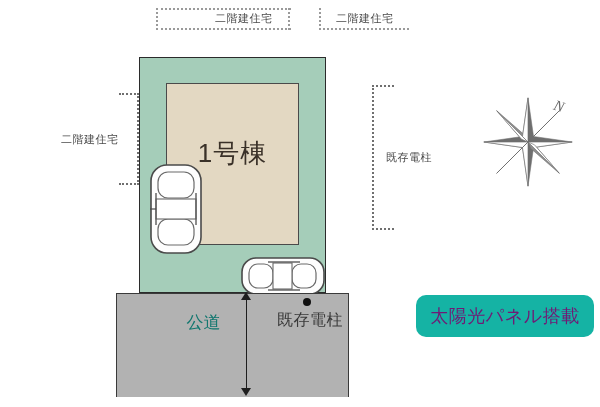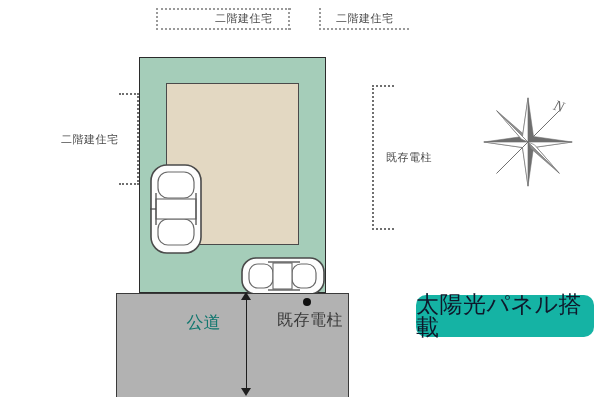--- a/index.html
+++ b/index.html
@@ -96,21 +96,21 @@
   }
   .br-right-label{left:370px;top:152px;}
 
   
   .badge{
     position:absolute;left:400px;top:295px;width:178px;height:42px;
     background:#15b3a4;border-radius:10px;
     display:flex;align-items:center;justify-content:center;
   }
   .badge-text{
-    font-size:23px;color:#0f172a;letter-spacing:.5px;line-height:1;
+    font-size:18px;color:#701a75;letter-spacing:.5px;line-height:1;
   }
 
   
   .compass{position:absolute;left:466px;top:96px;width:92px;height:92px;}
   .compass-n{
     position:absolute;left:538px;top:98px;font-size:15px;color:#6b6b6b;
     font-style:italic;font-family:"Liberation Serif",serif;
     transform:rotate(18deg);
   }
 
@@ -131,20 +131,21 @@
 
   <div class="br br-left"></div>
   <div class="lbl br-left-label">二階建住宅</div>
 
   <div class="br br-right"></div>
   <div class="lbl br-right-label">既存電柱</div>
 
   <div class="lot"></div>
 
   <div class="building"></div>
+  <div class="building-label">1号棟</div>
 
   <svg class="car" style="left:132px;top:163px;" width="56" height="92" viewBox="0 0 56 92">
     <rect x="3" y="2" width="50" height="88" rx="16" ry="16" fill="#fdfdfd" stroke="#4a4a4a" stroke-width="1.6"></rect>
     <rect x="10" y="9" width="36" height="26" rx="10" ry="10" fill="#ffffff" stroke="#6a6a6a" stroke-width="1.2"></rect>
     <rect x="10" y="56" width="36" height="26" rx="10" ry="10" fill="#ffffff" stroke="#6a6a6a" stroke-width="1.2"></rect>
     <rect x="8" y="36" width="40" height="20" fill="#ffffff" stroke="#6a6a6a" stroke-width="1.1"></rect>
     <line x1="8" y1="30" x2="8" y2="62" stroke="#5a5a5a" stroke-width="1.4"></line>
     <line x1="48" y1="30" x2="48" y2="62" stroke="#5a5a5a" stroke-width="1.4"></line>
     <line x1="2" y1="46" x2="8" y2="46" stroke="#4a4a4a" stroke-width="1.2"></line>
   </svg>

